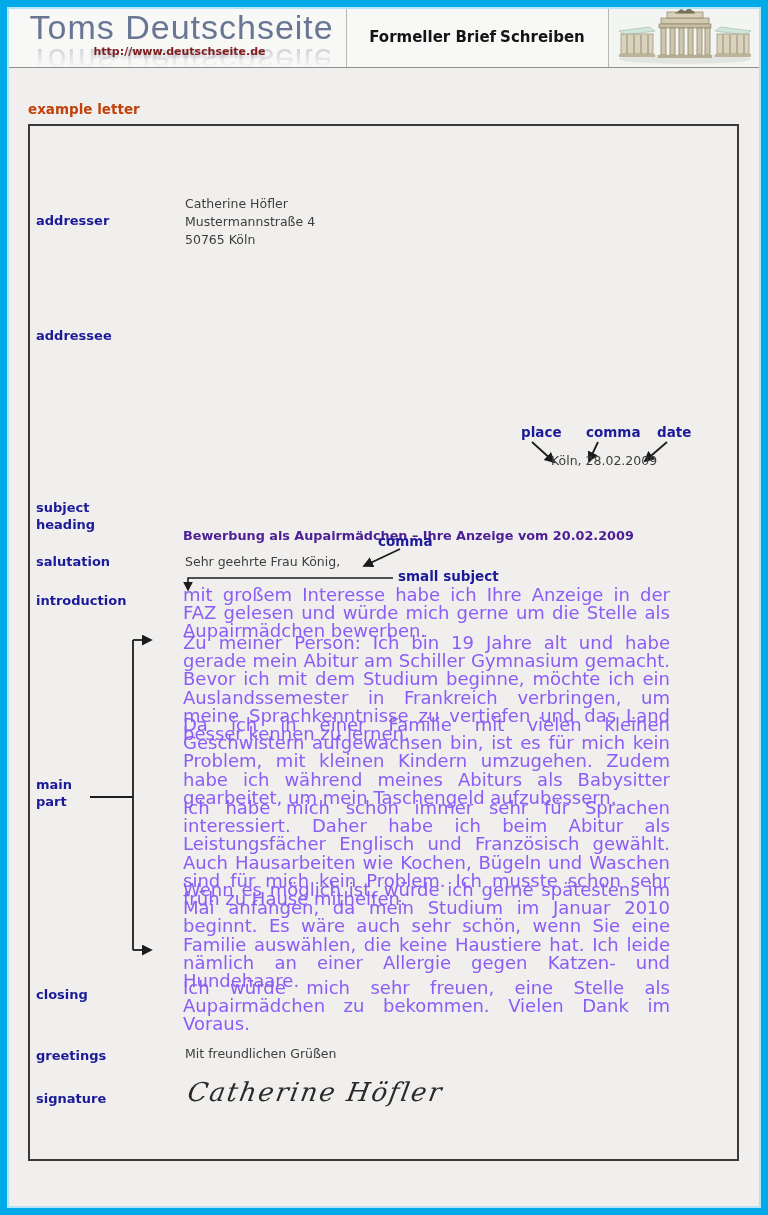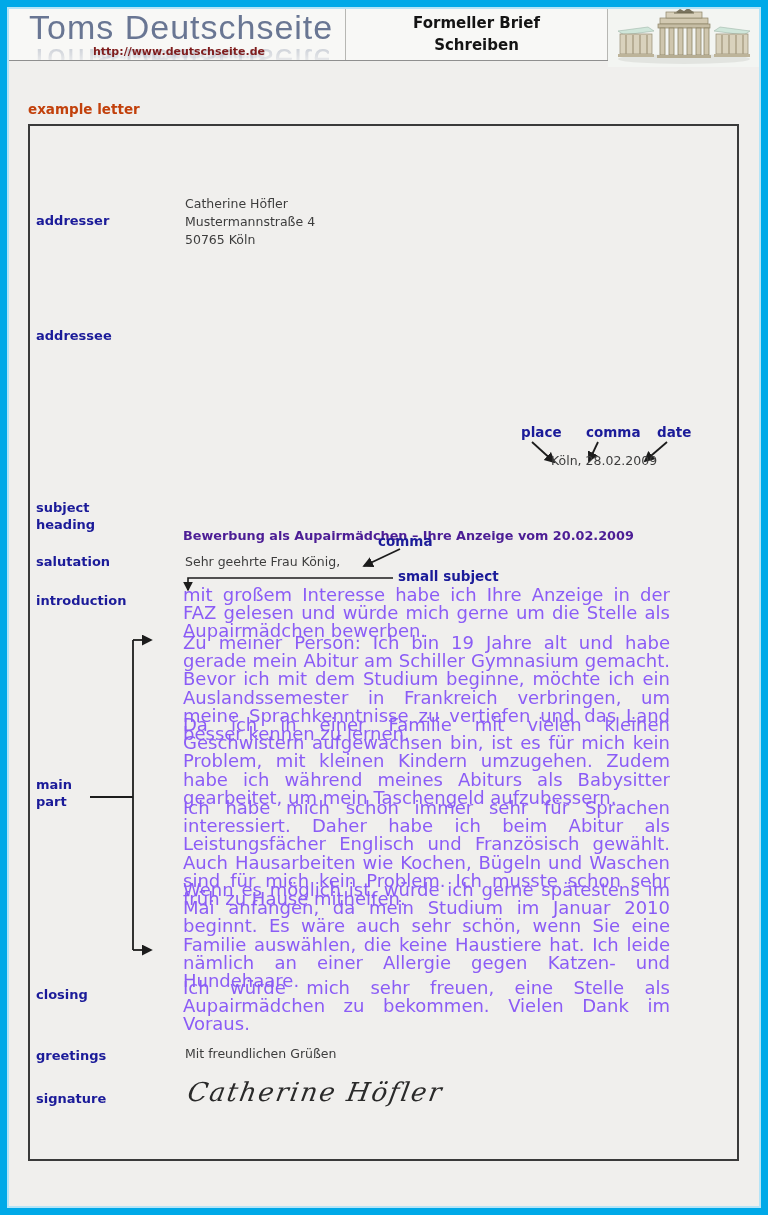--- a/index.html
+++ b/index.html
@@ -9,22 +9,22 @@
     background:#f0efed; overflow:hidden;
     font-family:"DejaVu Sans", sans-serif;
   }
   .frame {
     position:absolute; inset:0; pointer-events:none; z-index:50;
     border:7px solid #00a9e8;
     box-shadow: inset 0 0 0 2px #b5e4f7;
   }
   
   .header {
-    position:absolute; left:7px; top:7px; width:754px; height:54px;
-    background:#f8f8f6; border-bottom:1px solid #8f8f8f; display:flex;
+    position:absolute; left:7px; top:7px; width:754px; height:61px;
+    background:#f8f8f6; border-bottom:1px solid #8f8f8f; display:flex;justify-content:center;
   }
   .header-logo-cell { position:relative; width:338px; height:100%; overflow:hidden; }
   .logo-text {
     position:absolute; left:22px; top:1px; width:300px; text-align:center;
     font-family:"Liberation Sans", sans-serif; font-weight:400;
     font-size:34px; color:#697693; letter-spacing:1px; white-space:nowrap;
   }
   .logo-reflect {
     position:absolute; left:22px; top:34px; width:300px; text-align:center;
     font-family:"Liberation Sans", sans-serif; font-weight:400;
@@ -34,21 +34,21 @@
     mask-image:linear-gradient(to top, rgba(0,0,0,.9) 10%, transparent 70%);
   }
   .logo-url {
     position:absolute; left:22px; top:38px; width:300px; text-align:center;
     font-weight:bold; font-size:11px; color:#7f1d1d; z-index:2;
     text-shadow:0 3px 2px rgba(120,136,163,.35);
   }
   .header-title-cell {
     width:263px; height:100%;
     border-left:1px solid #b7b7b3; border-right:1px solid #b7b7b3;
-    display:flex; flex-direction:column; align-items:center; justify-content:center;
+    display:flex; align-items:center; justify-content:center;
     gap:4px;
   }
   .header-title-cell div {
     font-weight:bold; font-size:15px; color:#141414;
     font-family:"DejaVu Sans", sans-serif;
   }
   .header-image-cell { position:relative; width:152px; height:100%; background:#f3f5f2; }
   
   .example-heading {
     position:absolute; left:28px; top:101px;

